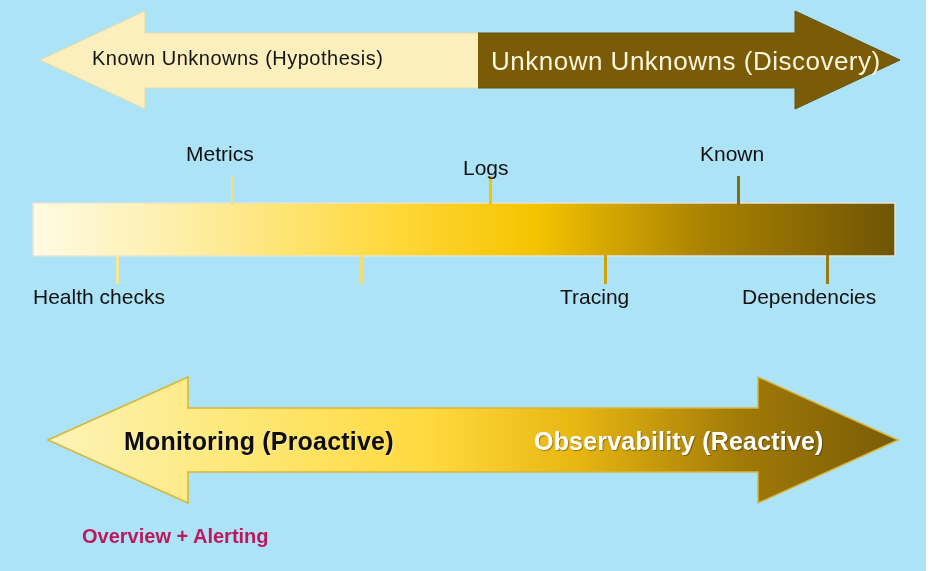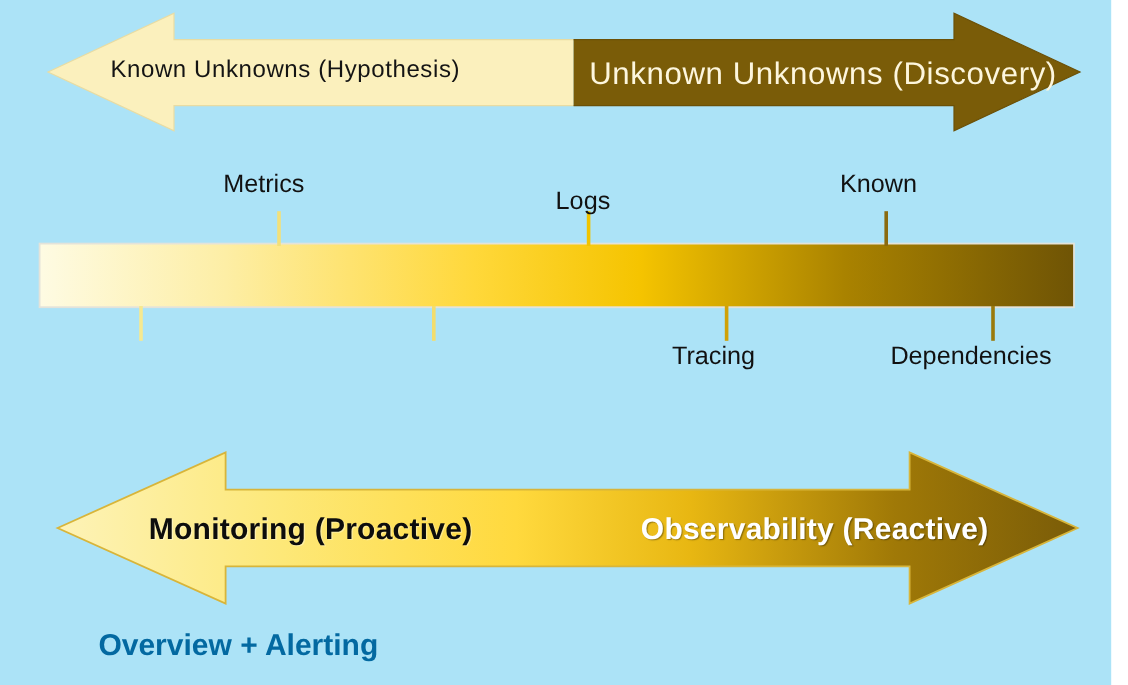--- a/index.html
+++ b/index.html
@@ -67,22 +67,22 @@
     letter-spacing: 0.2px;
     text-shadow: 1px 1px 1px rgba(0,0,0,0.35);
   }
 
   .scale-label {
     color: #111111;
     font-size: 21px;
     letter-spacing: 0px;
   }
   .footer-label {
-    color: #0369a1;
-    font-size: 25px;
+    color: #be185d;
+    font-size: 20px;
     font-weight: bold;
     letter-spacing: 0px;
   }
 
   .tick {
     position: absolute;
     width: 3px;
   }
 </style>
 </head>
@@ -143,20 +143,21 @@
   </div>
 
   <div class="txt arrow-label-dark" style="left:92px; top:48px;">Known  Unknowns  (Hypothesis)</div>
 
   <div class="txt arrow-label-light" style="left:491px; top:48px;">Unknown  Unknowns  (Discovery)</div>
 
   <div class="txt scale-label" style="left:186px; top:143px;">Metrics</div>
   <div class="txt scale-label" style="left:463px; top:157px;">Logs</div>
   <div class="txt scale-label" style="left:700px; top:143px;">Known</div>
 
+  <div class="txt scale-label" style="left:33px; top:286px;">Health checks</div>
   <div class="txt scale-label" style="left:560px; top:286px;">Tracing</div>
   <div class="txt scale-label" style="left:742px; top:286px;">Dependencies</div>
 
   <div class="txt arrow-label-bold-dark" style="left:124px; top:429px;">Monitoring (Proactive)</div>
   <div class="txt arrow-label-bold-light" style="left:534px; top:429px;">Observability (Reactive)</div>
 
   <div class="txt footer-label" style="left:82px; top:526px;">Overview + Alerting</div>
 
 </div>
 

